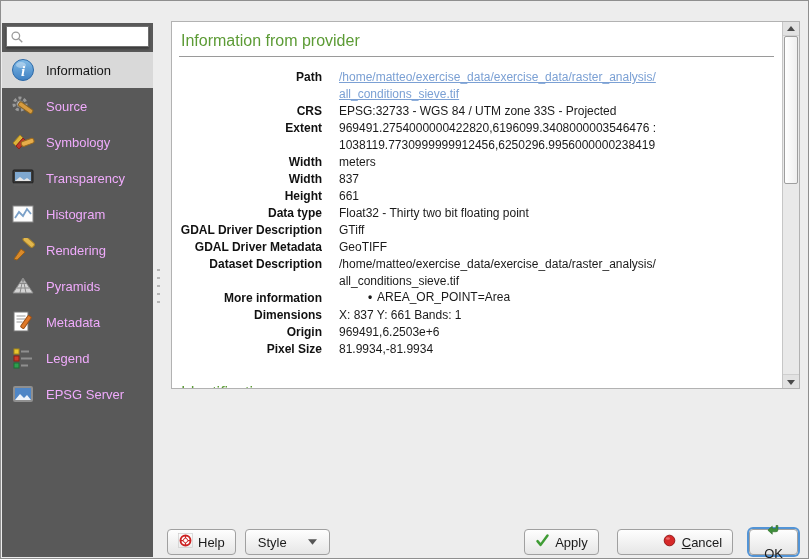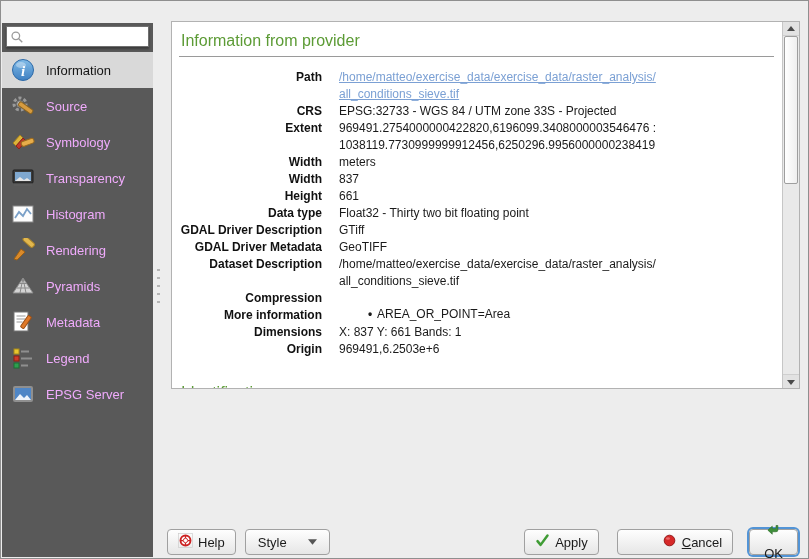--- a/index.html
+++ b/index.html
@@ -237,38 +237,38 @@
             </tr>
             <tr>
               <td class="lbl">GDAL Driver Metadata</td>
               <td class="val">GeoTIFF</td>
             </tr>
             <tr>
               <td class="lbl">Dataset Description</td>
               <td class="val">/home/matteo/exercise_data/exercise_data/raster_analysis/<br>all_conditions_sieve.tif</td>
             </tr>
             <tr>
-              <td class="lbl">Compression</td>
-              <td class="val"></td>
-            </tr>
-            <tr>
               <td class="lbl">More information</td>
               <td class="val">
                 <ul class="stats">
                   <li>AREA_OR_POINT=Area</li>
                 </ul>
               </td>
             </tr>
             <tr>
               <td class="lbl">Dimensions</td>
               <td class="val">X: 837 Y: 661 Bands: 1</td>
             </tr>
             <tr>
               <td class="lbl">Origin</td>
               <td class="val">969491,6.2503e+6</td>
+            </tr>
+            <tr>
+              <td class="lbl">Pixel Size</td>
+              <td class="val">81.9934,-81.9934</td>
             </tr>
           </tbody>
         </table>
       <h1 class="section second">Identification</h1>
     </div>
     <div class="scrollbar">
       <div class="sb-btn up">
           <div class="tri-up"></div>
         </div>
       <div class="sb-thumb"></div>

